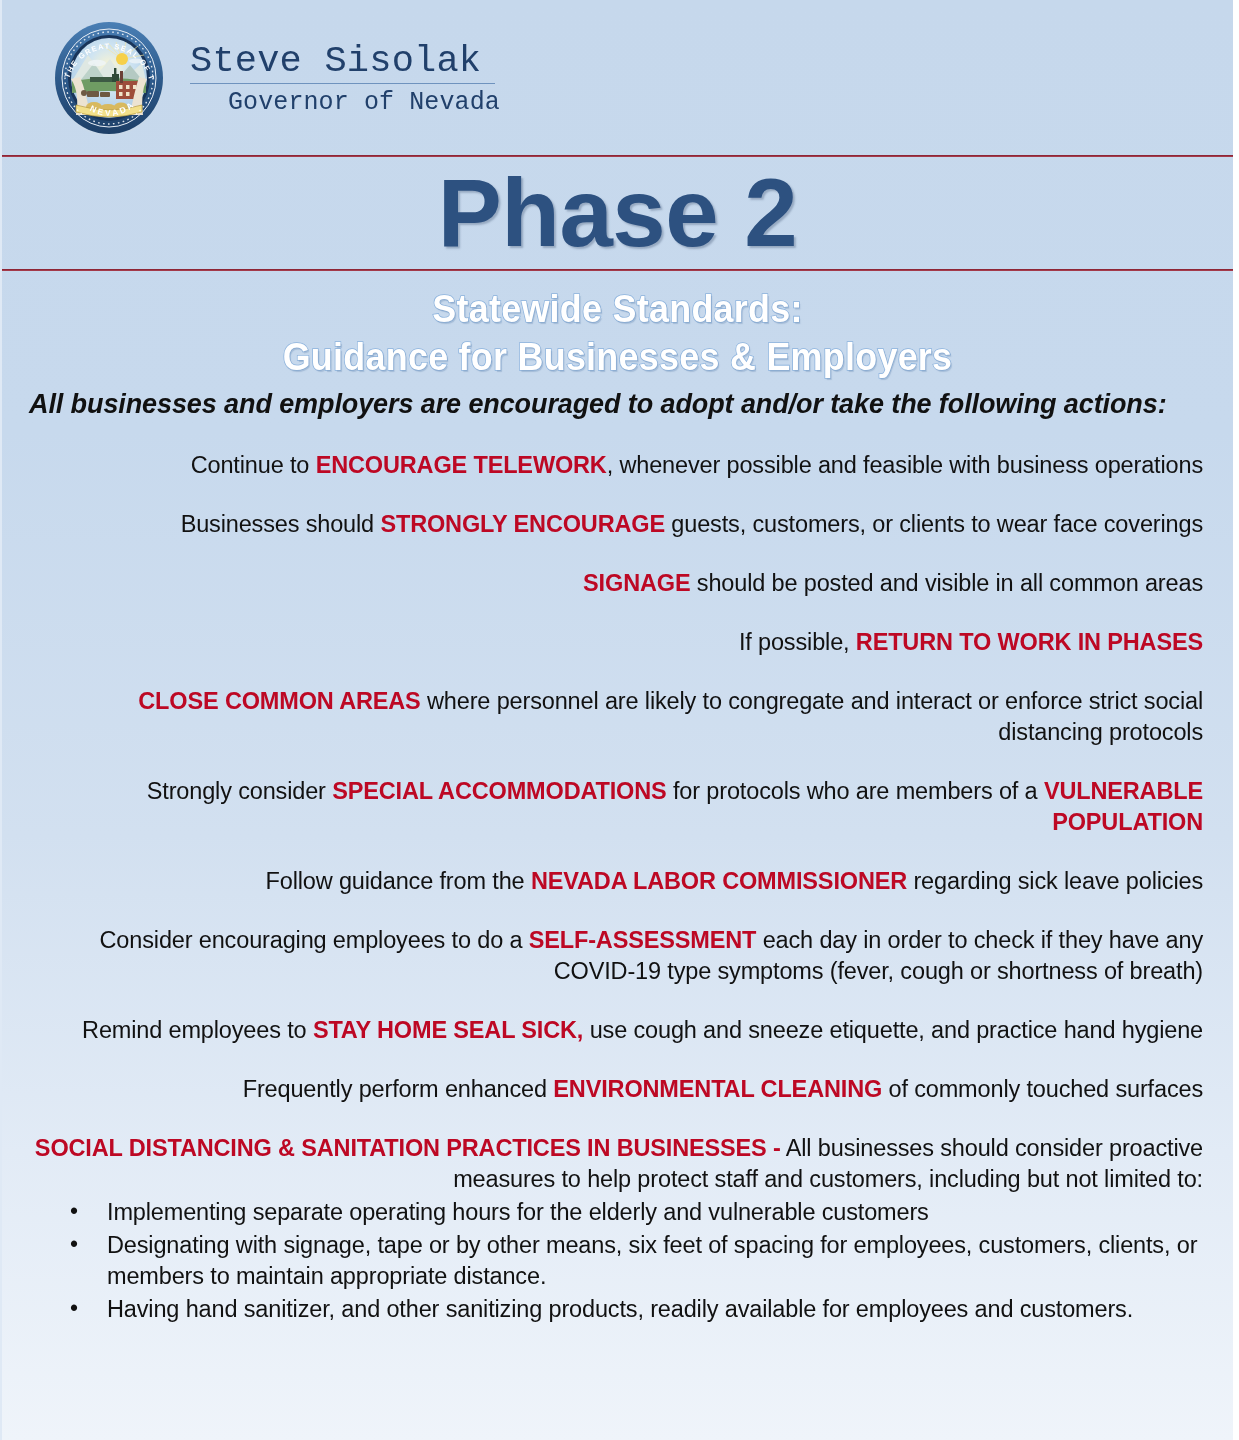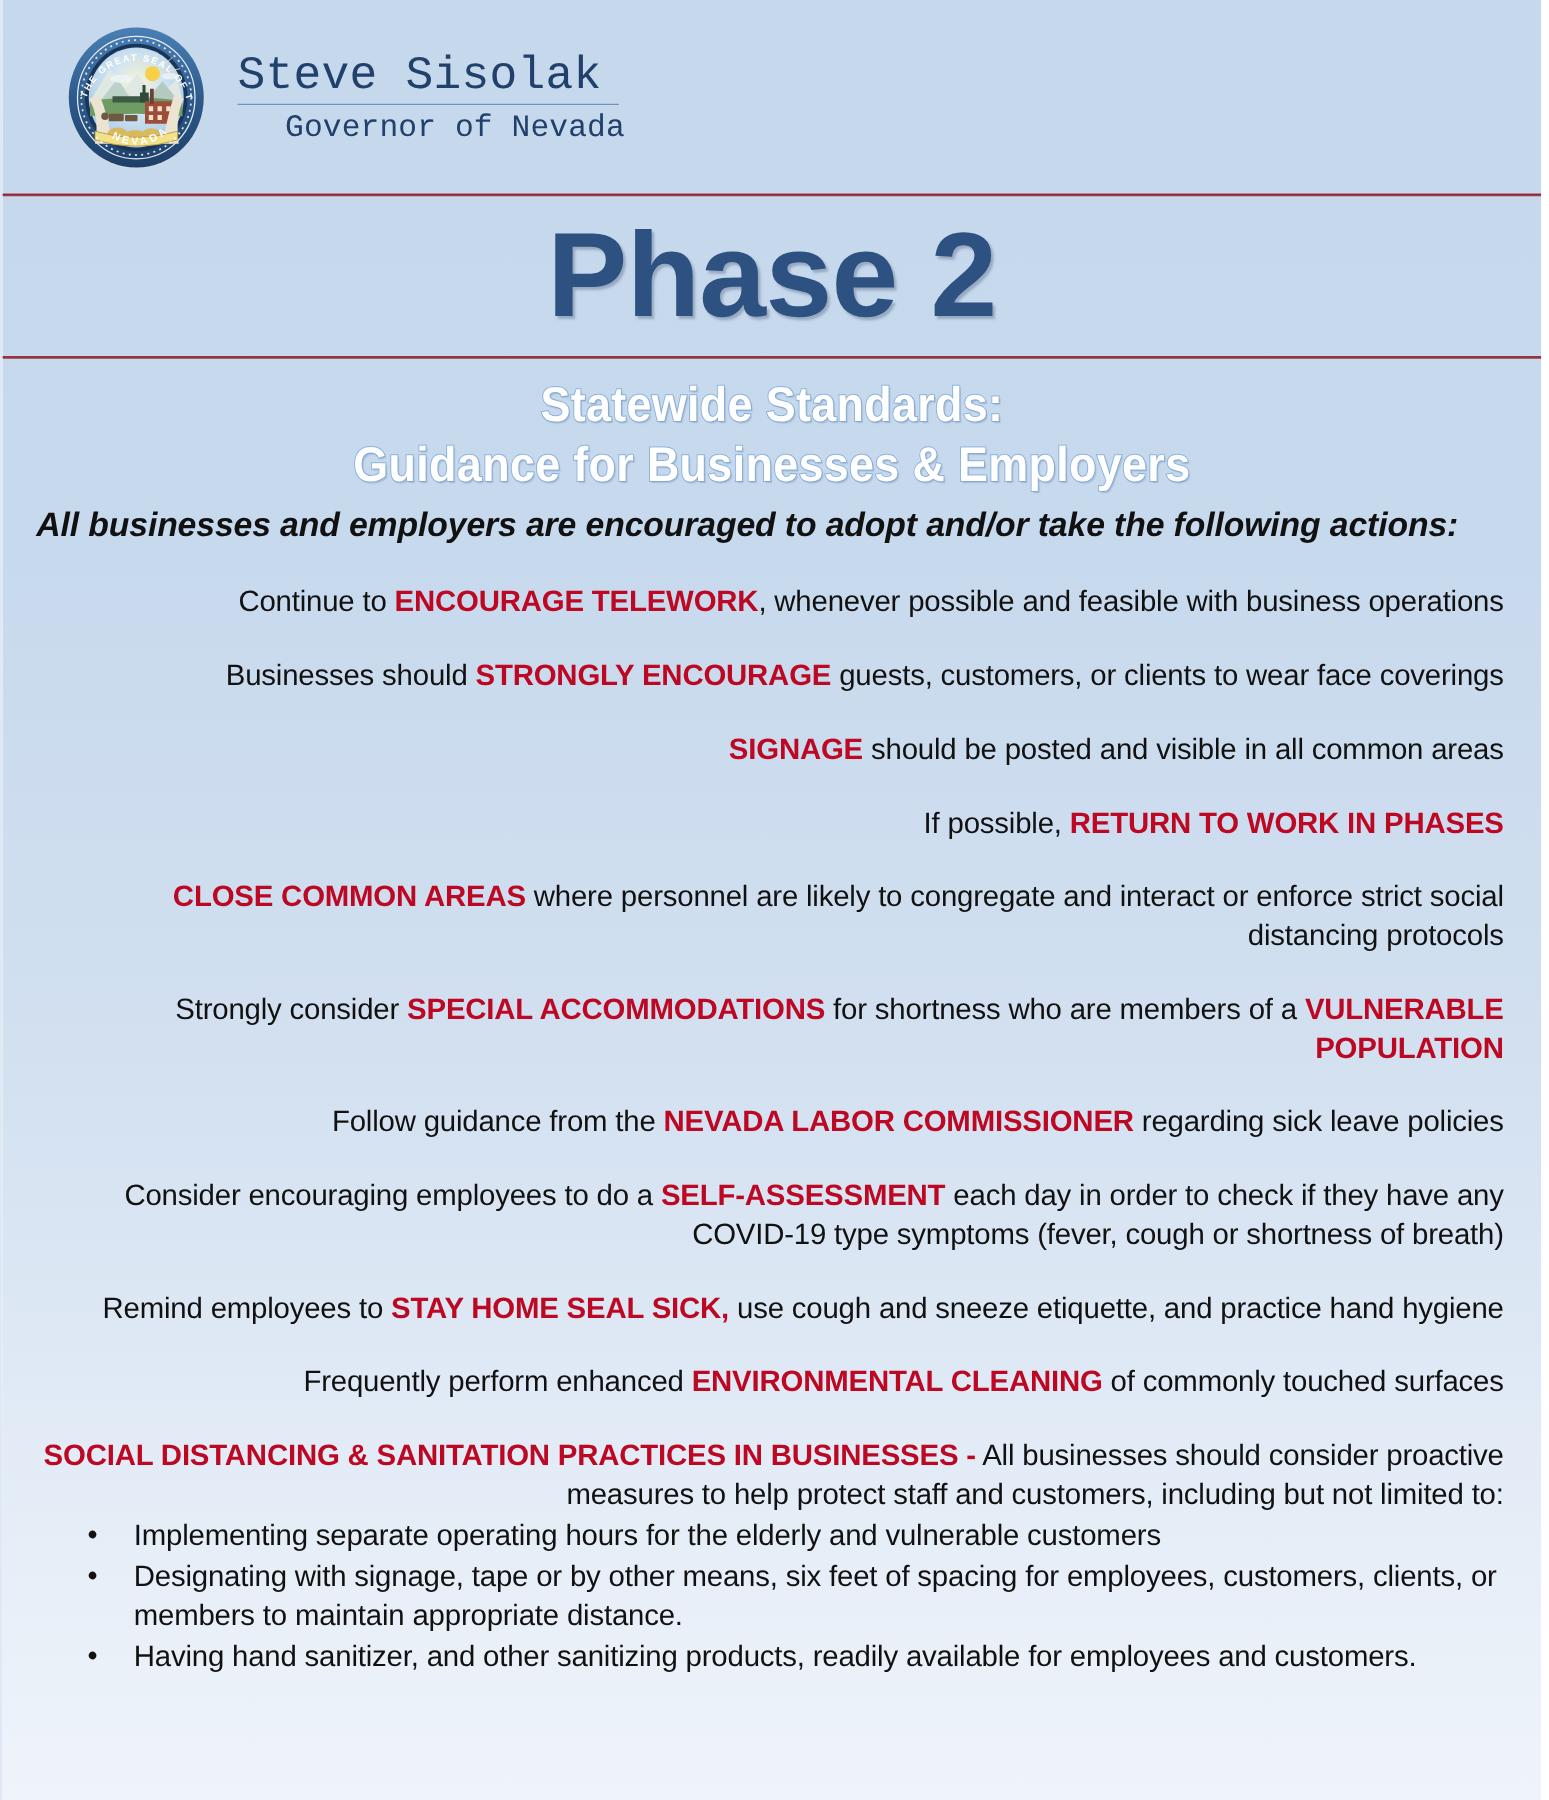--- a/index.html
+++ b/index.html
@@ -70,21 +70,21 @@
   .rule {
     width: 100%;
     height: 2px;
     background: #a33a4a;
     border-top: 1px solid #8e2636;
     box-sizing: border-box;
   }
 
   
   .phase-band {
-    height: 128px;
+    height: 112px;
     display: flex;
     align-items: center;
     justify-content: center;
     border-radius: 26px;
   }
   .phase-title {
     font-size: 96px;
     font-weight: bold;
     color: #2d5180;
     letter-spacing: -0.5px;
@@ -273,21 +273,21 @@
   </div>
 
   <div class="body">
     <div class="intro">All businesses and employers are encouraged to adopt and/or take the following actions:</div>
     <div id="paragraph-host">
         <div class="para"><span>Continue to </span><span class="em">ENCOURAGE TELEWORK</span><span>, whenever possible and feasible with business operations</span></div>
         <div class="para"><span>Businesses should </span><span class="em">STRONGLY ENCOURAGE</span><span> guests, customers, or clients to wear face coverings</span></div>
         <div class="para"><span class="em">SIGNAGE</span><span> should be posted and visible in all common areas</span></div>
         <div class="para"><span>If possible, </span><span class="em">RETURN TO WORK IN PHASES</span></div>
         <div class="para"><span class="em">CLOSE COMMON AREAS</span><span> where personnel are likely to congregate and interact or enforce strict social distancing protocols</span></div>
-        <div class="para"><span>Strongly consider </span><span class="em">SPECIAL ACCOMMODATIONS</span><span> for shortness who are members of a </span><span class="em">VULNERABLE POPULATION</span></div>
+        <div class="para"><span>Strongly consider </span><span class="em">SPECIAL ACCOMMODATIONS</span><span> for protocols who are members of a </span><span class="em">VULNERABLE POPULATION</span></div>
         <div class="para"><span>Follow guidance from the </span><span class="em">NEVADA LABOR COMMISSIONER</span><span> regarding sick leave policies</span></div>
         <div class="para"><span>Consider encouraging employees to do a </span><span class="em">SELF-ASSESSMENT</span><span> each day in order to check if they have any COVID-19 type symptoms (fever, cough or shortness of breath)</span></div>
         <div class="para"><span>Remind employees to </span><span class="em">STAY HOME SEAL SICK,</span><span> use cough and sneeze etiquette, and practice hand hygiene</span></div>
         <div class="para"><span>Frequently perform enhanced </span><span class="em">ENVIRONMENTAL CLEANING</span><span> of commonly touched surfaces</span></div>
         <div class="para"><span class="em">SOCIAL DISTANCING &amp; SANITATION PRACTICES IN BUSINESSES -</span><span> All businesses should consider proactive measures to help protect staff and customers, including but not limited to:</span></div>
       </div>
     <ul class="bullets" id="bullet-host">
         <li>Implementing separate operating hours for the elderly and vulnerable customers</li>
         <li>Designating with signage, tape or by other means, six feet of spacing for employees, customers, clients, or members to maintain appropriate distance.</li>
         <li>Having hand sanitizer, and other sanitizing products, readily available for employees and customers.</li>

